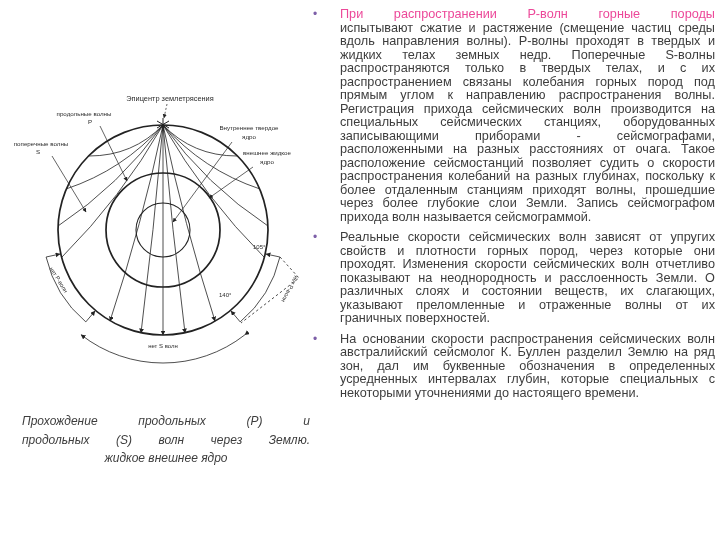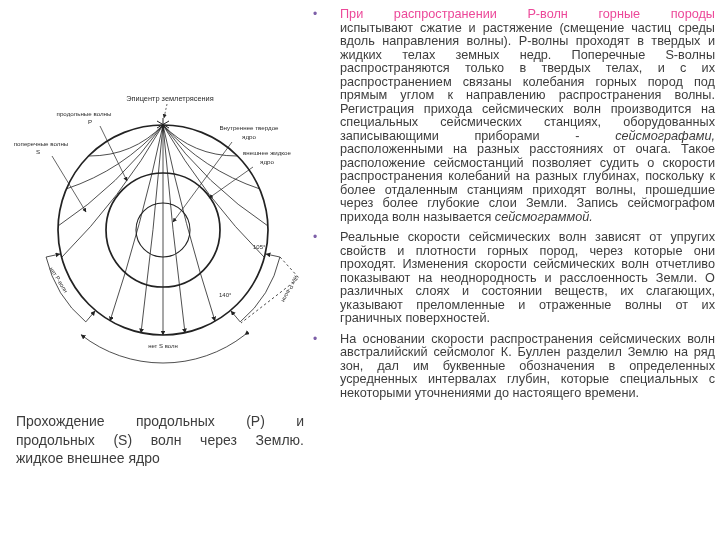--- a/index.html
+++ b/index.html
@@ -3,31 +3,31 @@
 <meta charset="utf-8">
 <style>
   html,body{margin:0;padding:0;background:#ffffff;}
   .slide{position:relative;width:720px;height:540px;background:#ffffff;overflow:hidden;
          font-family:"Liberation Sans",sans-serif;color:#3d3d3d;}
   
   .figure{position:absolute;left:0;top:85px;width:330px;height:330px;}
   .figure svg{display:block;}
   .diag-label{fill:#2b2b2b;}
   
-  .caption{position:absolute;left:16px;top:412px;width:288px;font-size:14px;
-           line-height:18.5px;color:#3d3d3d;}
-  .cap-line{display:block;}
+  .caption{position:absolute;left:22px;top:412px;width:288px;font-size:12px;
+           line-height:18.5px;color:#3d3d3d;font-style:italic;}
+  .cap-line{display:block;text-align:center;}
   .cap-just{text-align:justify;text-align-last:justify;}
   
   .content{position:absolute;left:312px;top:8px;width:403px;}
   .bullet{position:relative;padding-left:28px;margin:0 0 7px 0;
           font-size:12.7px;line-height:13.5px;text-align:justify;}
   .dot{position:absolute;left:1px;top:0;font-size:12px;color:#7d5fa8;}
   .hl{display:block;color:#ec4899;text-align:justify;text-align-last:justify;}
-  .it{font-style:italic;}
+  .it{}
 </style>
 </head>
 <body>
 
 <div class="slide">
 
   <div class="figure">
     <svg width="330" height="330" viewBox="0 0 330 330">
       <defs>
         <marker id="arr" markerWidth="7" markerHeight="7" refX="5.5" refY="3" orient="auto">

